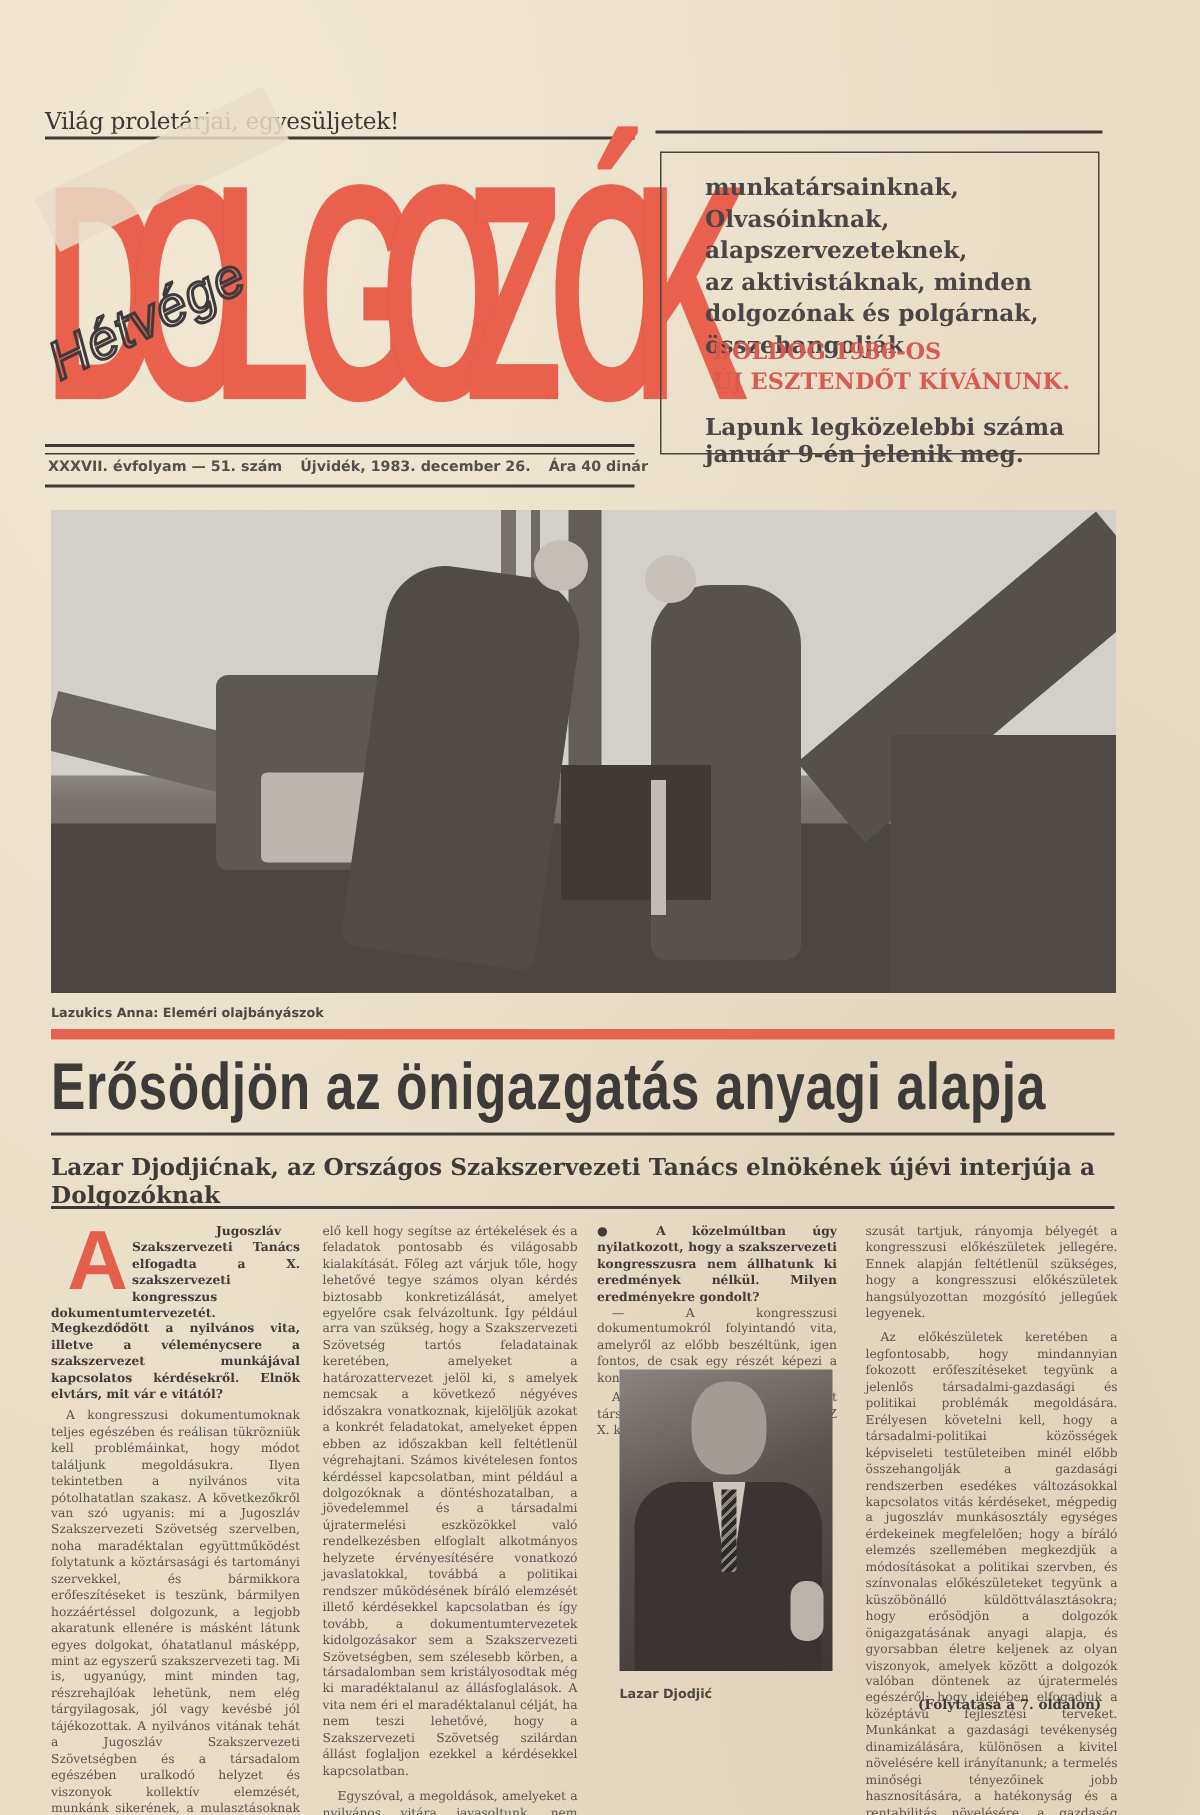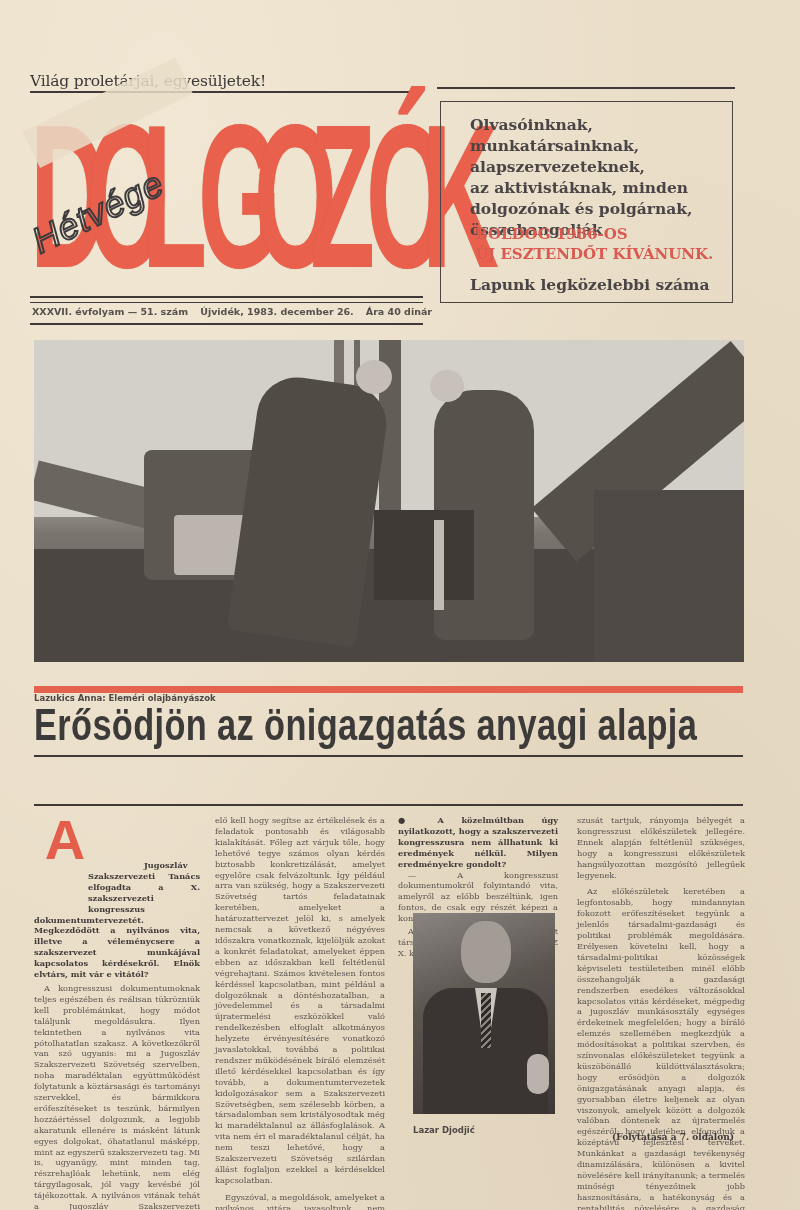--- a/index.html
+++ b/index.html
@@ -72,21 +72,21 @@
     left:34px; top:340px; width:710px; height:322px; overflow:hidden;
     background:linear-gradient(180deg,#d6d2cd 0%,#cfcac4 35%,#7a756f 60%,#4d4843 100%);
   }
   .photo .sky { position:absolute; left:0; top:0; width:100%; height:55%; background:#d3cfc9; }
   .photo .ground { position:absolute; left:0; bottom:0; width:100%; height:35%; background:#4b4641; }
   .photo .shape { position:absolute; background:#55504a; }
   .photo .light { position:absolute; background:#bbb5ae; }
 
   .caption {
     left:34px; top:671px; font-family:"DejaVu Sans", sans-serif; font-size:8.5px;
-    font-weight:bold; color:#4d4745;margin-top:22px;
+    font-weight:bold; color:#4d4745;
   }
   .red-bar { left:34px; top:686px; width:709px; height:7px; background:#e5624f; }
 
   .headline {
     left:34px; top:700px; font-family:"Liberation Sans", sans-serif; font-weight:bold;
     font-size:44px; color:#3d3a3a; transform:scaleX(0.78); transform-origin:left top;
     white-space:nowrap; letter-spacing:0.5px;
   }
   .subhead {
     left:34px; top:768px; width:700px; font-size:15.5px; font-weight:bold; color:#3e3a3a;
@@ -137,33 +137,34 @@
     <span class="mast-letter">Ó</span>
     <span class="mast-letter">K</span>
   </div>
   <div class="abs hetvege-bg"></div>
   <div class="abs hetvege" style="top:220px;left:44px;">Hétvége</div>
 
   <div class="rule" style="left:30px;top:296px;width:393px;"></div>
 
   <div class="abs greeting-box"></div>
   <div class="abs greet-text">
+    <div>munkatársainknak,</div>
     <div>Olvasóinknak,</div>
-    <div>munkatársainknak,</div>
     <div>alapszervezeteknek,</div>
     <div>az aktivistáknak, minden</div>
     <div>dolgozónak és polgárnak,</div>
     <div>összehangolják</div>
   </div>
   <div class="abs greet-red" style="top:224px;">
     <div>BOLDOG 1986-OS</div>
     <div>ÚJ ESZTENDŐT KÍVÁNUNK.</div>
   </div>
   <div class="abs greet-next" style="top:276px;">
     <div>Lapunk legközelebbi száma</div>
+    <div>január 9-én jelenik meg.</div>
   </div>
 
   <div class="rule thin" style="left:30px;top:302px;width:393px;"></div>
   <div class="abs issue-line">
     <span>XXXVII. évfolyam — 51. szám</span>
     <span>Újvidék, 1983. december 26.</span>
     <span>Ára 40 dinár</span>
   </div>
   <div class="rule" style="left:30px;top:323px;width:393px;"></div>
 
@@ -189,25 +190,26 @@
     <div class="shape" style="left:560px;top:150px;width:150px;height:172px;background:#4f4a45;"></div>
 
     <div class="shape" style="left:340px;top:170px;width:100px;height:90px;background:#3f3a36;"></div>
     <div class="light" style="left:400px;top:180px;width:10px;height:90px;background:#c1bbb4;"></div>
   </div>
   <div class="abs caption">Lazukics Anna: Eleméri olajbányászok</div>
   <div class="abs red-bar"></div>
 
   <div class="abs headline">Erősödjön az önigazgatás anyagi alapja</div>
   <div class="rule" style="left:34px;top:755px;width:709px;"></div>
+  <div class="abs subhead">Lazar Djodjićnak, az Országos Szakszervezeti Tanács elnökének újévi interjúja a Dolgozóknak</div>
   <div class="rule" style="left:34px;top:804px;width:709px;"></div>
 
   <div class="dropcap">A</div>
   <div class="col" style="left:34px;top:815px;width:166px;">
-    <div class="lead-bold" style="text-indent:56px;text-align:justify;margin-top:45px;">
+    <div class="lead-bold" style="text-indent:56px;text-align:justify;">
       <span style="display:block;float:left;width:54px;height:54px;"></span>
       <span>Jugoszláv Szakszervezeti Tanács elfogadta a X. szakszervezeti kongresszus dokumentumtervezetét. Megkezdődött a nyilvános vita, illetve a véleménycsere a szakszervezet munkájával kapcsolatos kérdésekről. Elnök elvtárs, mit vár e vitától?</span>
     </div>
     <p style="margin-top:3px;">A kongresszusi dokumentumoknak teljes egészében és reálisan tükrözniük kell problémáinkat, hogy módot találjunk megoldásukra. Ilyen tekintetben a nyilvános vita pótolhatatlan szakasz. A következőkről van szó ugyanis: mi a Jugoszláv Szakszervezeti Szövetség szervelben, noha maradéktalan együttműködést folytatunk a köztársasági és tartományi szervekkel, és bármikkora erőfeszítéseket is teszünk, bármilyen hozzáértéssel dolgozunk, a legjobb akaratunk ellenére is másként látunk egyes dolgokat, óhatatlanul másképp, mint az egyszerű szakszervezeti tag. Mi is, ugyanúgy, mint minden tag, részrehajlóak lehetünk, nem elég tárgyilagosak, jól vagy kevésbé jól tájékozottak. A nyilvános vitának tehát a Jugoszláv Szakszervezeti Szövetségben és a társadalom egészében uralkodó helyzet és viszonyok kollektív elemzését, munkánk sikerének, a mulasztásoknak és a további feladatoknak elemzését kell nyújtania. További munkánkhoz csak akkor számíthatunk megfelelő alapokra, ha sikerül a tagságot minél szélesebb körben bevonni a demokratikus vitába, sikerül biztosítanunk hozzájárulását a kongresszusi dokumentumok kidolgozásához.</p>
 
   </div>
 
   <div class="col" style="left:215px;top:815px;width:170px;">
     <p style="text-indent:0;">elő kell hogy segítse az értékelések és a feladatok pontosabb és világosabb kialakítását. Főleg azt várjuk tőle, hogy lehetővé tegye számos olyan kérdés biztosabb konkretizálását, amelyet egyelőre csak felvázoltunk. Így például arra van szükség, hogy a Szakszervezeti Szövetség tartós feladatainak keretében, amelyeket a határozattervezet jelöl ki, s amelyek nemcsak a következő négyéves időszakra vonatkoznak, kijelöljük azokat a konkrét feladatokat, amelyeket éppen ebben az időszakban kell feltétlenül végrehajtani. Számos kivételesen fontos kérdéssel kapcsolatban, mint például a dolgozóknak a döntéshozatalban, a jövedelemmel és a társadalmi újratermelési eszközökkel való rendelkezésben elfoglalt alkotmányos helyzete érvényesítésére vonatkozó javaslatokkal, továbbá a politikai rendszer működésének bíráló elemzését illető kérdésekkel kapcsolatban és így tovább, a dokumentumtervezetek kidolgozásakor sem a Szakszervezeti Szövetségben, sem szélesebb körben, a társadalomban sem kristályosodtak még ki maradéktalanul az állásfoglalások. A vita nem éri el maradéktalanul célját, ha nem teszi lehetővé, hogy a Szakszervezeti Szövetség szilárdan állást foglaljon ezekkel a kérdésekkel kapcsolatban.</p>
     <p style="margin-top:6px;">Egyszóval, a megoldások, amelyeket a nyilvános vitára javasoltunk, nem véglegesek. Reánk hárul a kötelesség, hogy felkeltsük a tagság érdeklődését, hogy tárgyilagos figyelemmel kísérjük a tagság észrevételeit és javaslatait, maximálisan és felelősségteljesen hasznosítsuk őket. A kongresszusi dokumentumokkal kapcsolatban tehát egészen a kongresszusig komoly munka vár ránk.</p>

